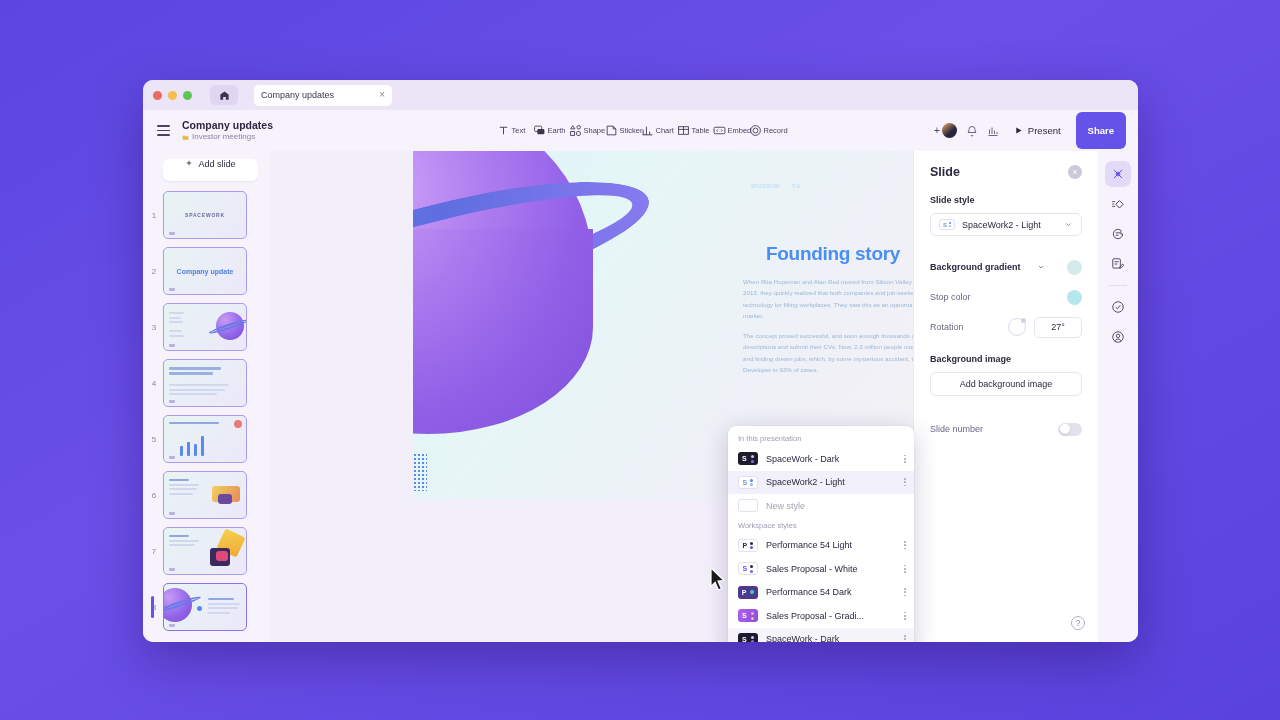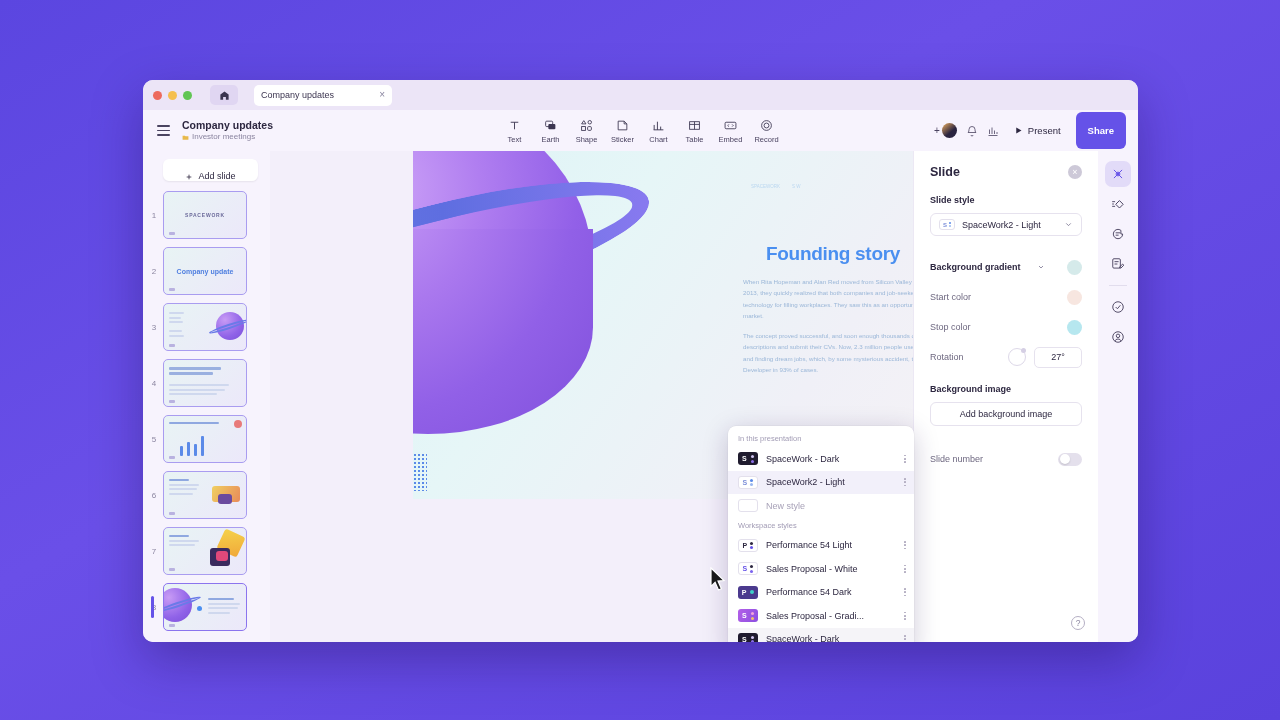--- a/index.html
+++ b/index.html
@@ -54,21 +54,21 @@
   .hamburger span { display: block; width: 13px; height: 1.6px; background: #4a4360; border-radius: 2px; }
   .doc-title-wrap { line-height: 1.15; }
   .doc-title { font-size: 10.5px; font-weight: bold; color: #2d2740; }
   .doc-sub { font-size: 8px; color: #8b85a0; display: flex; align-items: center; gap: 3px; margin-top: 1px; }
 
   .toolbar {
     position: absolute; left: 50%; transform: translateX(-50%);
     display: flex; gap: 0;
   }
   .tool {
-    width: 36px; display: flex; flex-direction: column;
+    width: 36px; display: flex; flex-direction: row;
     align-items: center; gap: 2px; cursor: default;
   }
   .tool .ti { height: 15px; display: flex; align-items: center; justify-content: center; color: #3b3550; }
   .tool .tl { font-size: 7.5px; color: #4a4360; }
 
   .headright {
     position: absolute; right: 12px; display: flex; align-items: center; gap: 9px;
   }
   .avatar-add { display: flex; align-items: center; gap: 2px; font-size: 10px; color: #4a4360; }
   .avatar-c {
@@ -88,21 +88,21 @@
   
   .bodyrow { display: flex; height: 491px; }
 
   
   .sidebar {
     width: 127px; background: #f7f3fd; padding: 8px 0 0 0;
     position: relative; overflow: hidden;
   }
   .add-slide {
     margin: 0 12px 10px 20px; height: 22px; background: #fff;
-    border-radius: 6px; display: flex; align-items: flex-end; justify-content: center;
+    border-radius: 6px; display: flex; align-items: flex-start; justify-content: center;
     gap: 5px; font-size: 9px; color: #2d2740;
     box-shadow: 0 1px 2px rgba(0,0,0,.07);
   }
   .slide-list { padding-left: 2px; }
   .slide-item { display: flex; align-items: center; margin-bottom: 8px; position: relative; }
   .slide-num { width: 18px; text-align: center; font-size: 8px; color: #8b85a0; }
   .slide-active-bar {
     position: absolute; left: 6px; top: 50%; transform: translateY(-50%);
     width: 2.5px; height: 22px; background: #6552e8; border-radius: 2px;
   }
@@ -724,24 +724,20 @@
       <div class="rp-row">
         <span class="rp-row-label bold">
           <span>Background gradient</span>
           <svg width="8" height="8" viewBox="0 0 24 24" fill="none" stroke="#7a7490" stroke-width="2.4">
               <path d="M6 9l6 6 6-6"></path>
             </svg>
         </span>
         <span class="colorcircle" style="background:#d5eaea"></span>
       </div>
 
-      <div class="rp-row">
-        <span class="rp-row-label">Start color</span>
-        <span class="colorcircle" style="background:#f7e6e0"></span>
-      </div>
 
       <div class="rp-row">
         <span class="rp-row-label">Stop color</span>
         <span class="colorcircle" style="background:#b6e7ef"></span>
       </div>
 
       <div class="rp-row">
         <span class="rp-row-label">Rotation</span>
         <span style="display:flex;align-items:center;gap:8px">
           <span class="knob"></span>

